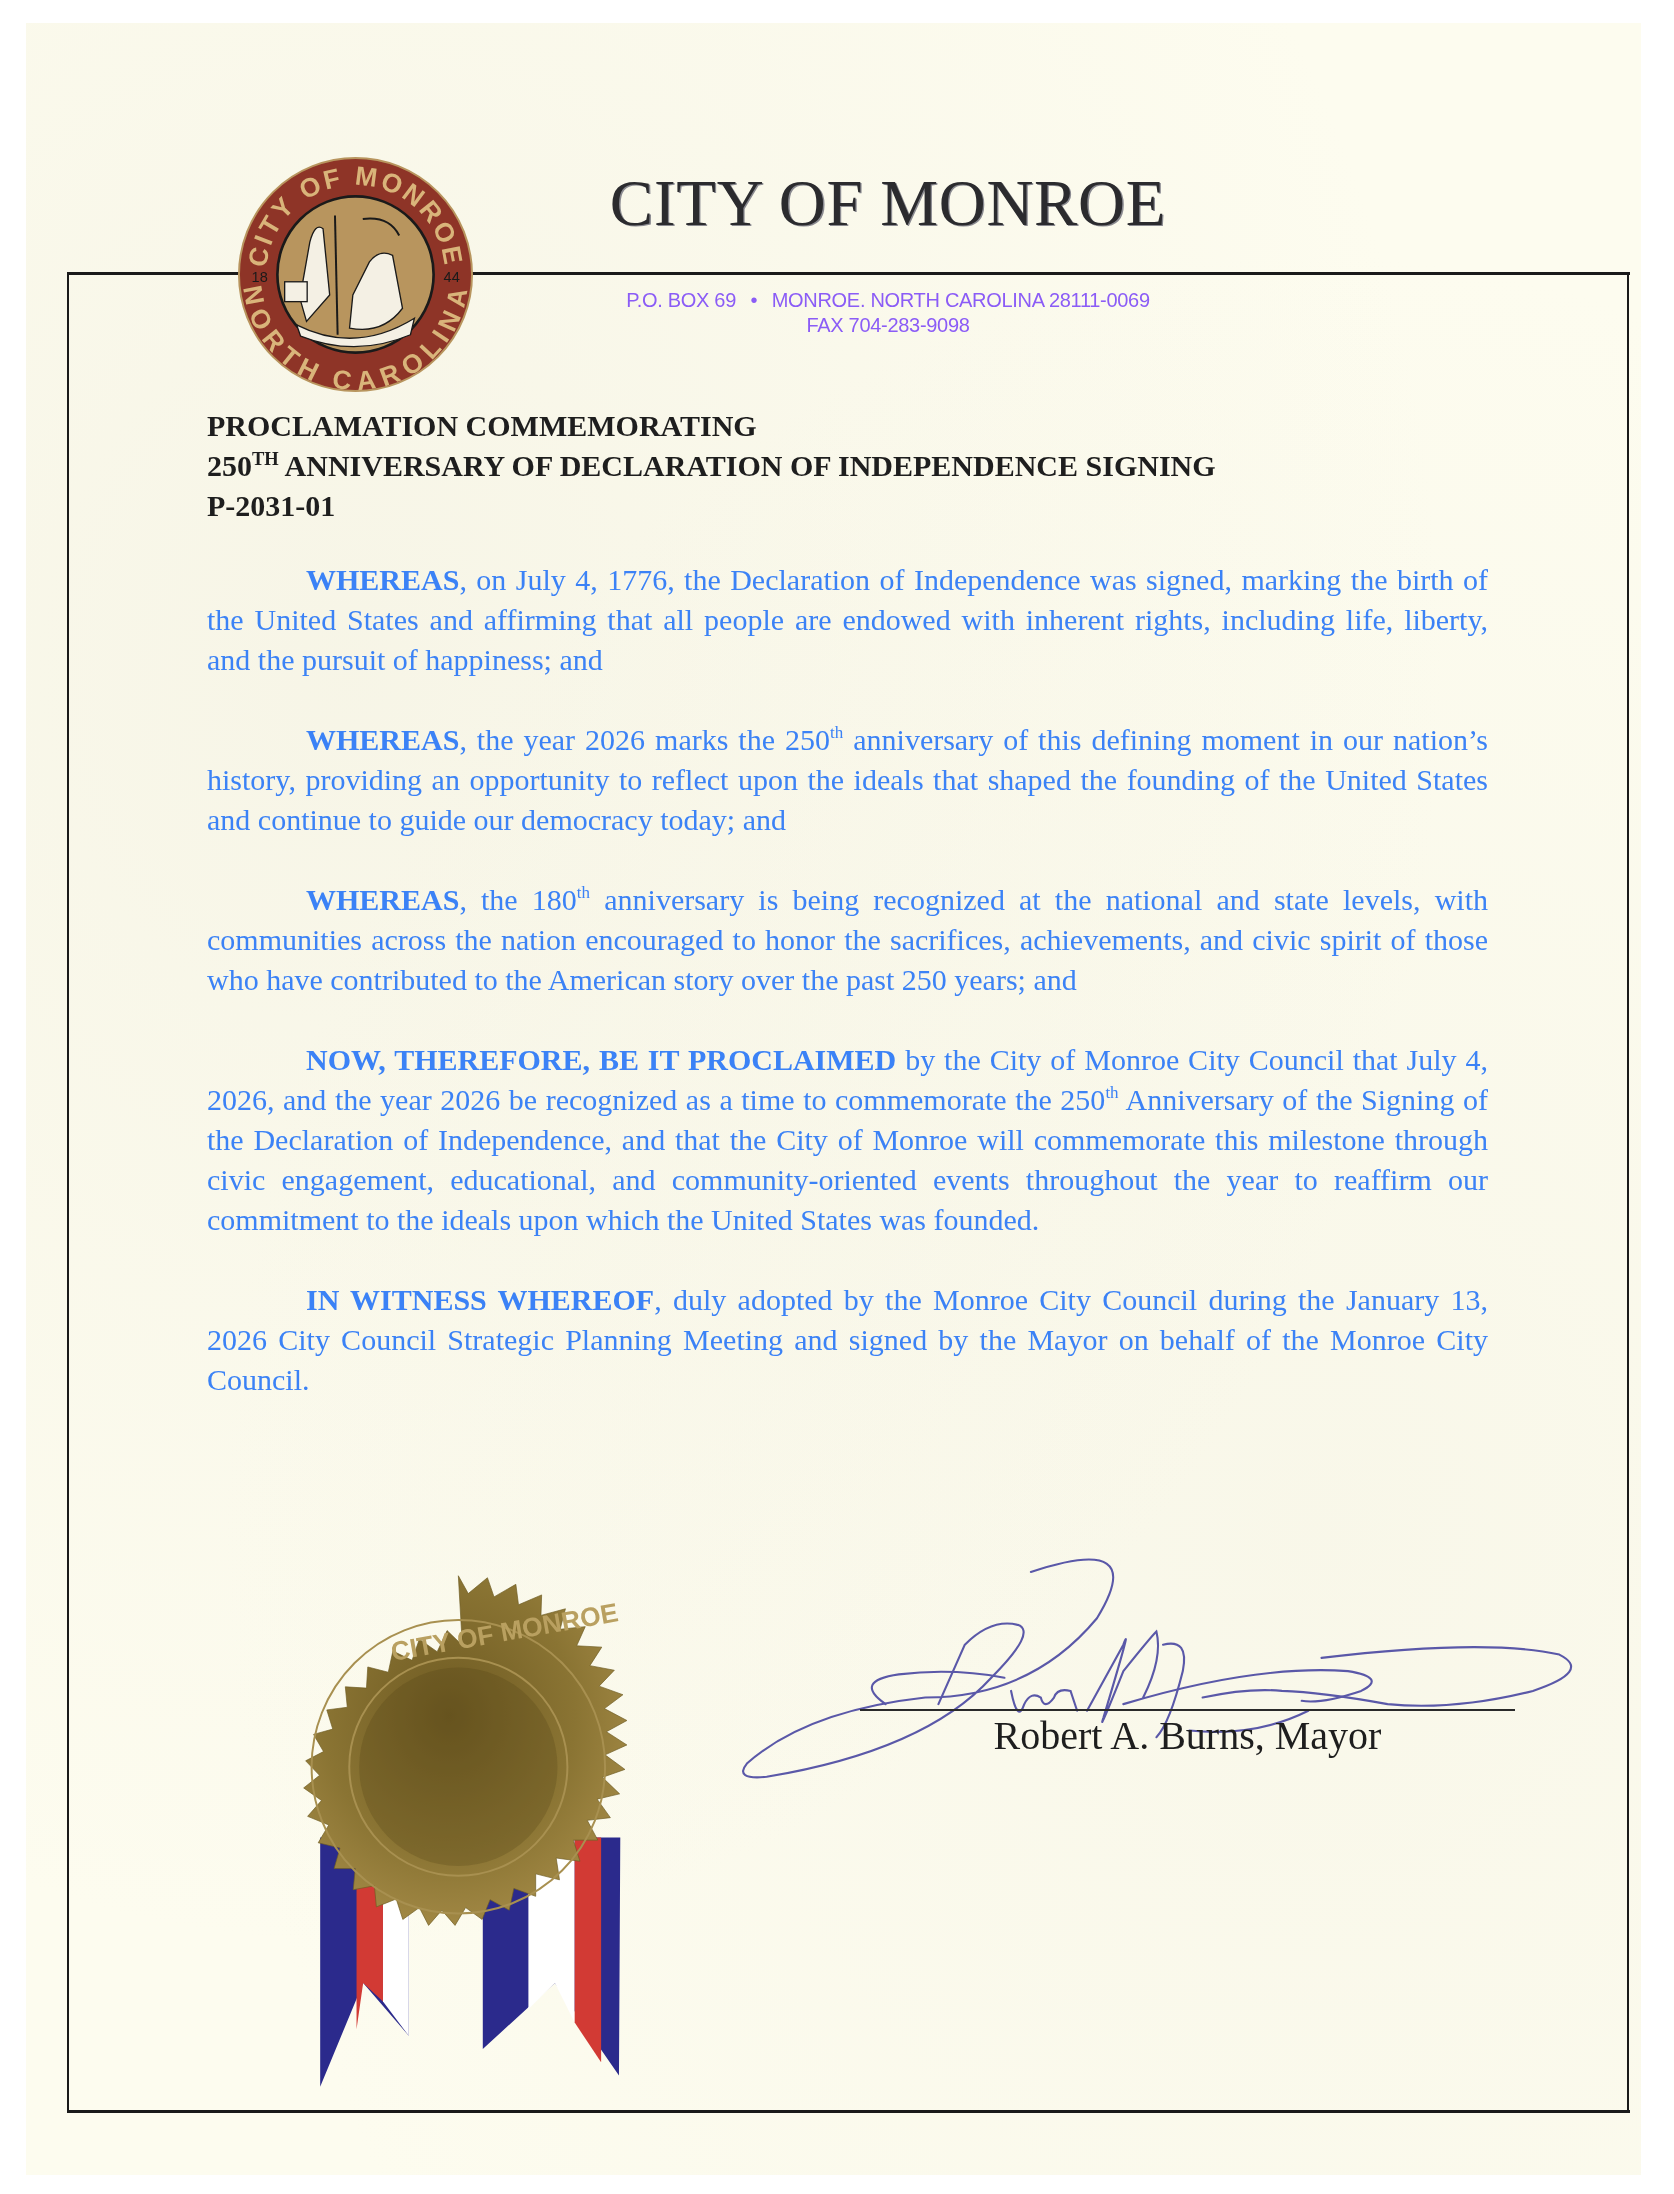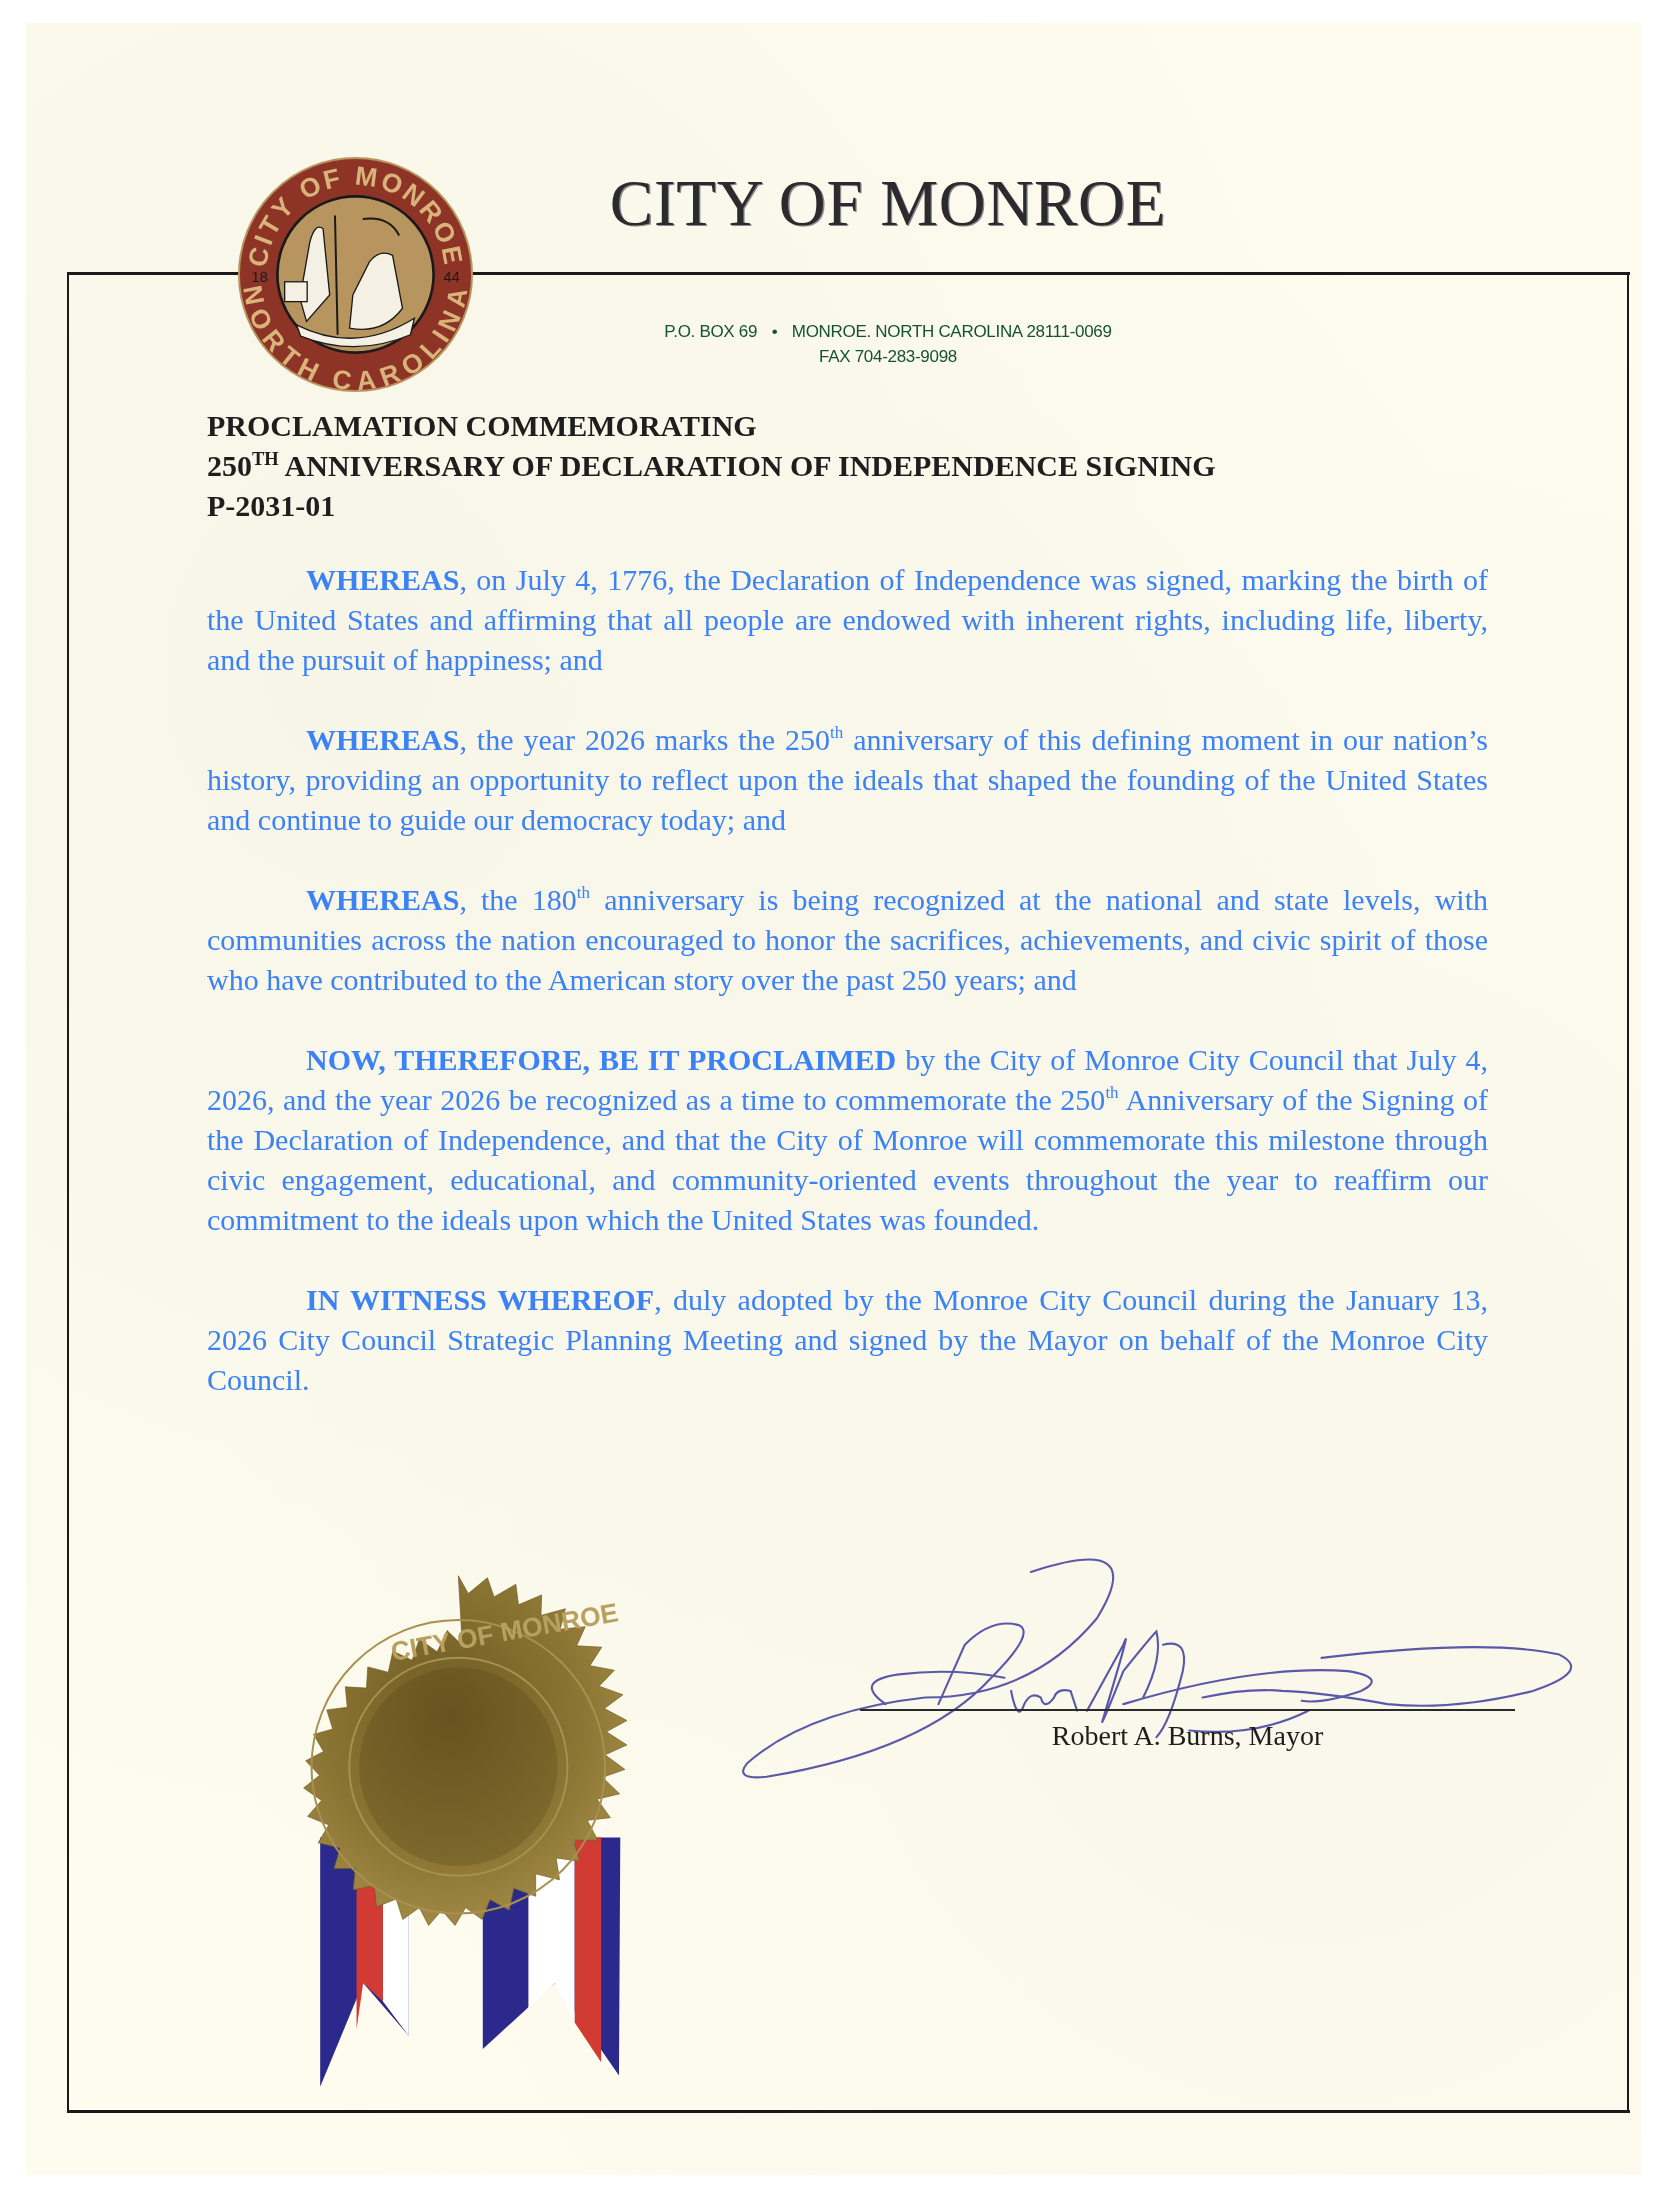--- a/index.html
+++ b/index.html
@@ -27,43 +27,43 @@
       position: absolute; left: 237px; top: 156px; width: 237px; height: 237px;
     }
     .city-title {
       position: absolute; left: 581px; top: 167px; width: 614px; text-align: center;
       font-family: "Liberation Serif", "DejaVu Serif", serif;
       font-size: 65px; line-height: 73px; letter-spacing: 0.7px; color: #2b2b2e;
       text-shadow: 1.3px 1.3px 0 #8a8a90;
     }
     .address {
       position: absolute; left: 581px; top: 288px; width: 614px; text-align: center;
-      font-family: "Liberation Sans", "DejaVu Sans", sans-serif; font-size: 17px; line-height: 25px;
-      color: #14532d; letter-spacing: -0.3px; margin-top: 31px;
+      font-family: "Liberation Sans", "DejaVu Sans", sans-serif; font-size: 20px; line-height: 25px;
+      color: #8b5cf6; letter-spacing: -0.3px;
     }
     .address .bullet { display: inline-block; margin: 0 14.5px; }
 
     .heading {
       position: absolute; left: 207px; width: 1281px; top: 406px; text-align: left;
       font-weight: bold; font-size: 30px; line-height: 40px; color: #1e1e1e;
     }
     .heading sup { font-size: 18.5px; vertical-align: 10.6px; line-height: 0; }
 
     .body-text {
       position: absolute; left: 207px; width: 1281px; top: 560px;
       font-size: 30px; line-height: 40px; text-align: justify; color: #3b82f6;
     }
     .body-text p { margin: 0 0 40px 0; text-indent: 99px; }
     .body-text b { font-weight: bold; }
     .body-text sup { font-size: 17px; vertical-align: 12px; line-height: 0; }
 
     .signature-line { position: absolute; left: 860px; top: 1709px; width: 655px; height: 2px; background: #2a2a2a; }
     .signer-name {
       position: absolute; left: 860px; top: 1717px; width: 655px; text-align: center;
-      font-size: 28px; line-height: 37px; color: #1e1e1e;
+      font-size: 40px; line-height: 37px; color: #1e1e1e;
     }
     .signature-svg { position: absolute; left: 727px; top: 1539px; width: 872px; height: 251px; }
 
     .gold-seal { position: absolute; left: 264px; top: 1573px; width: 390px; height: 529px; }
   </style>
 </head>
 <body>
 
 <div class="paper"></div>
 

